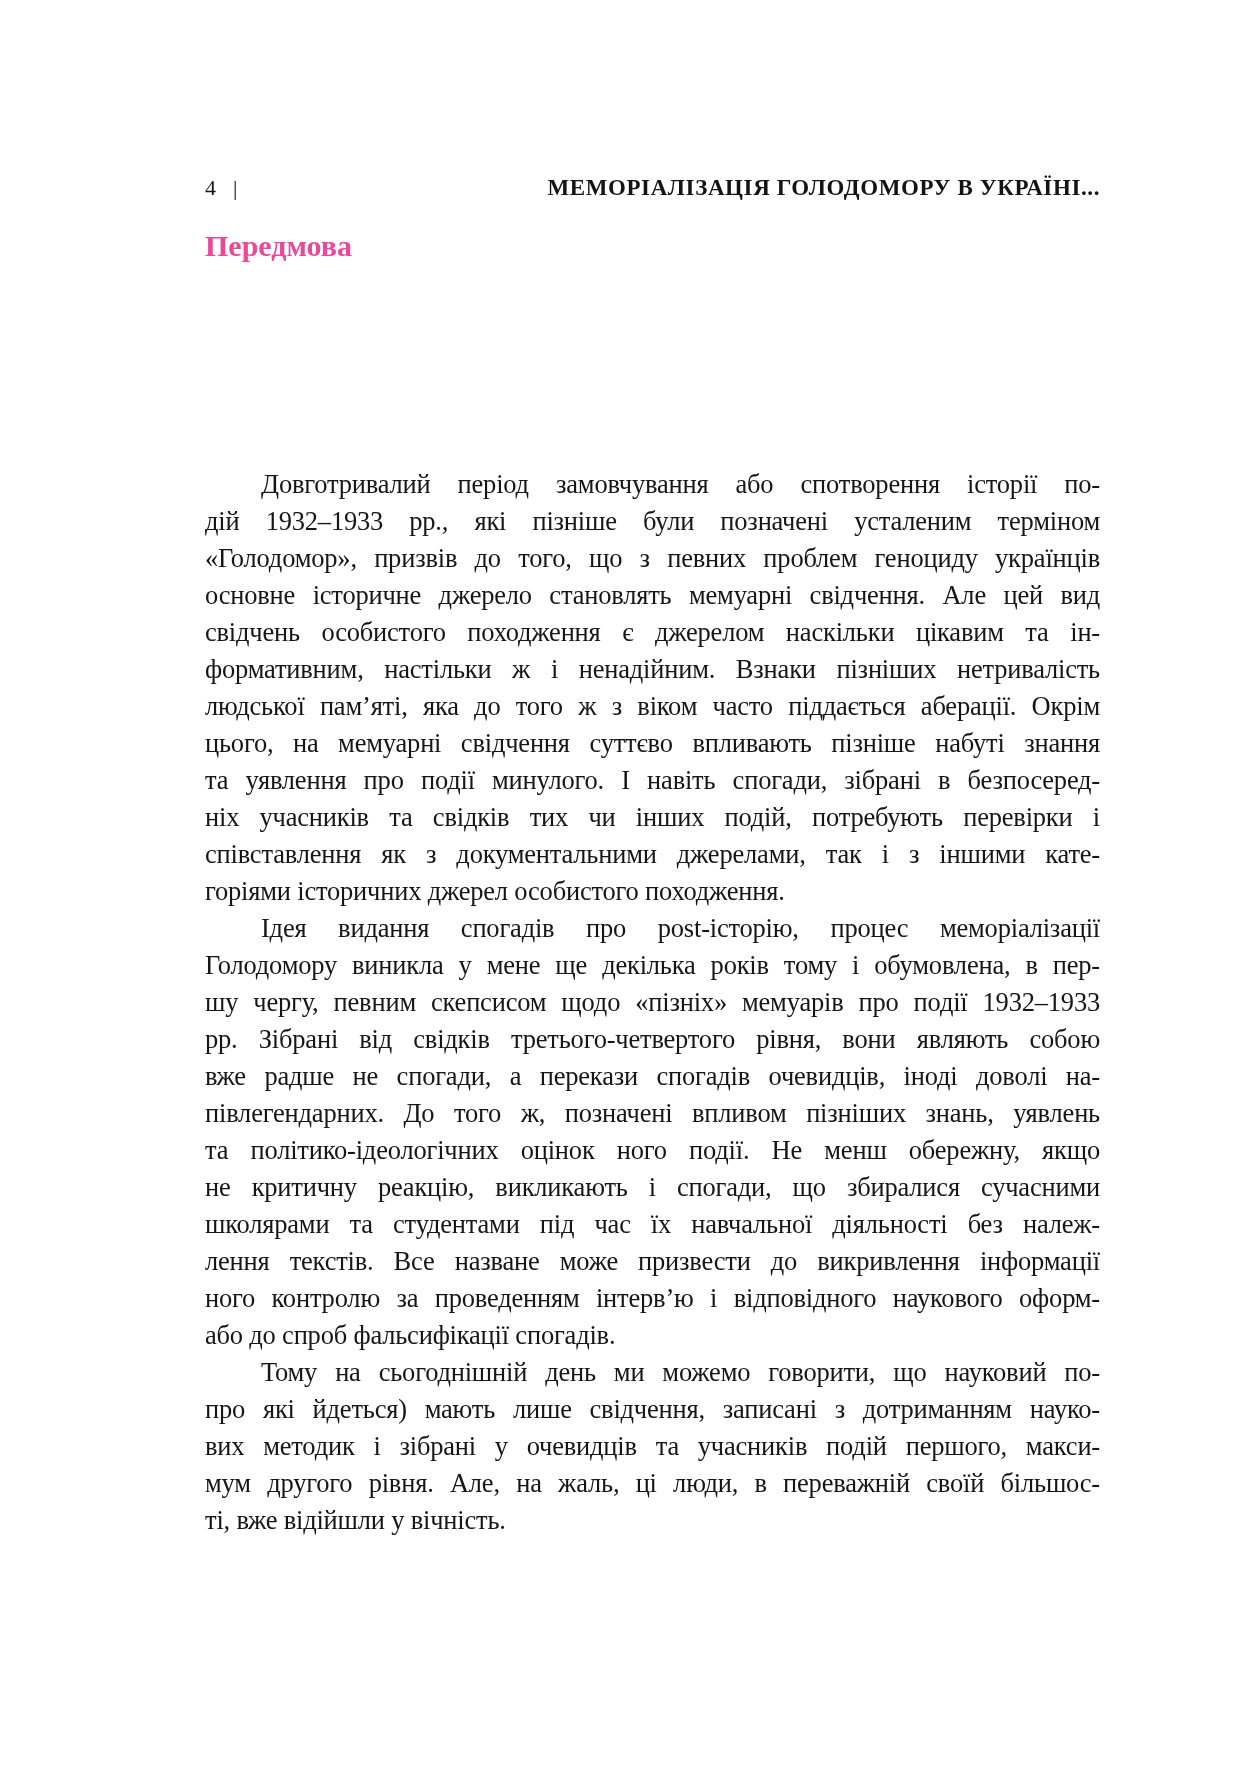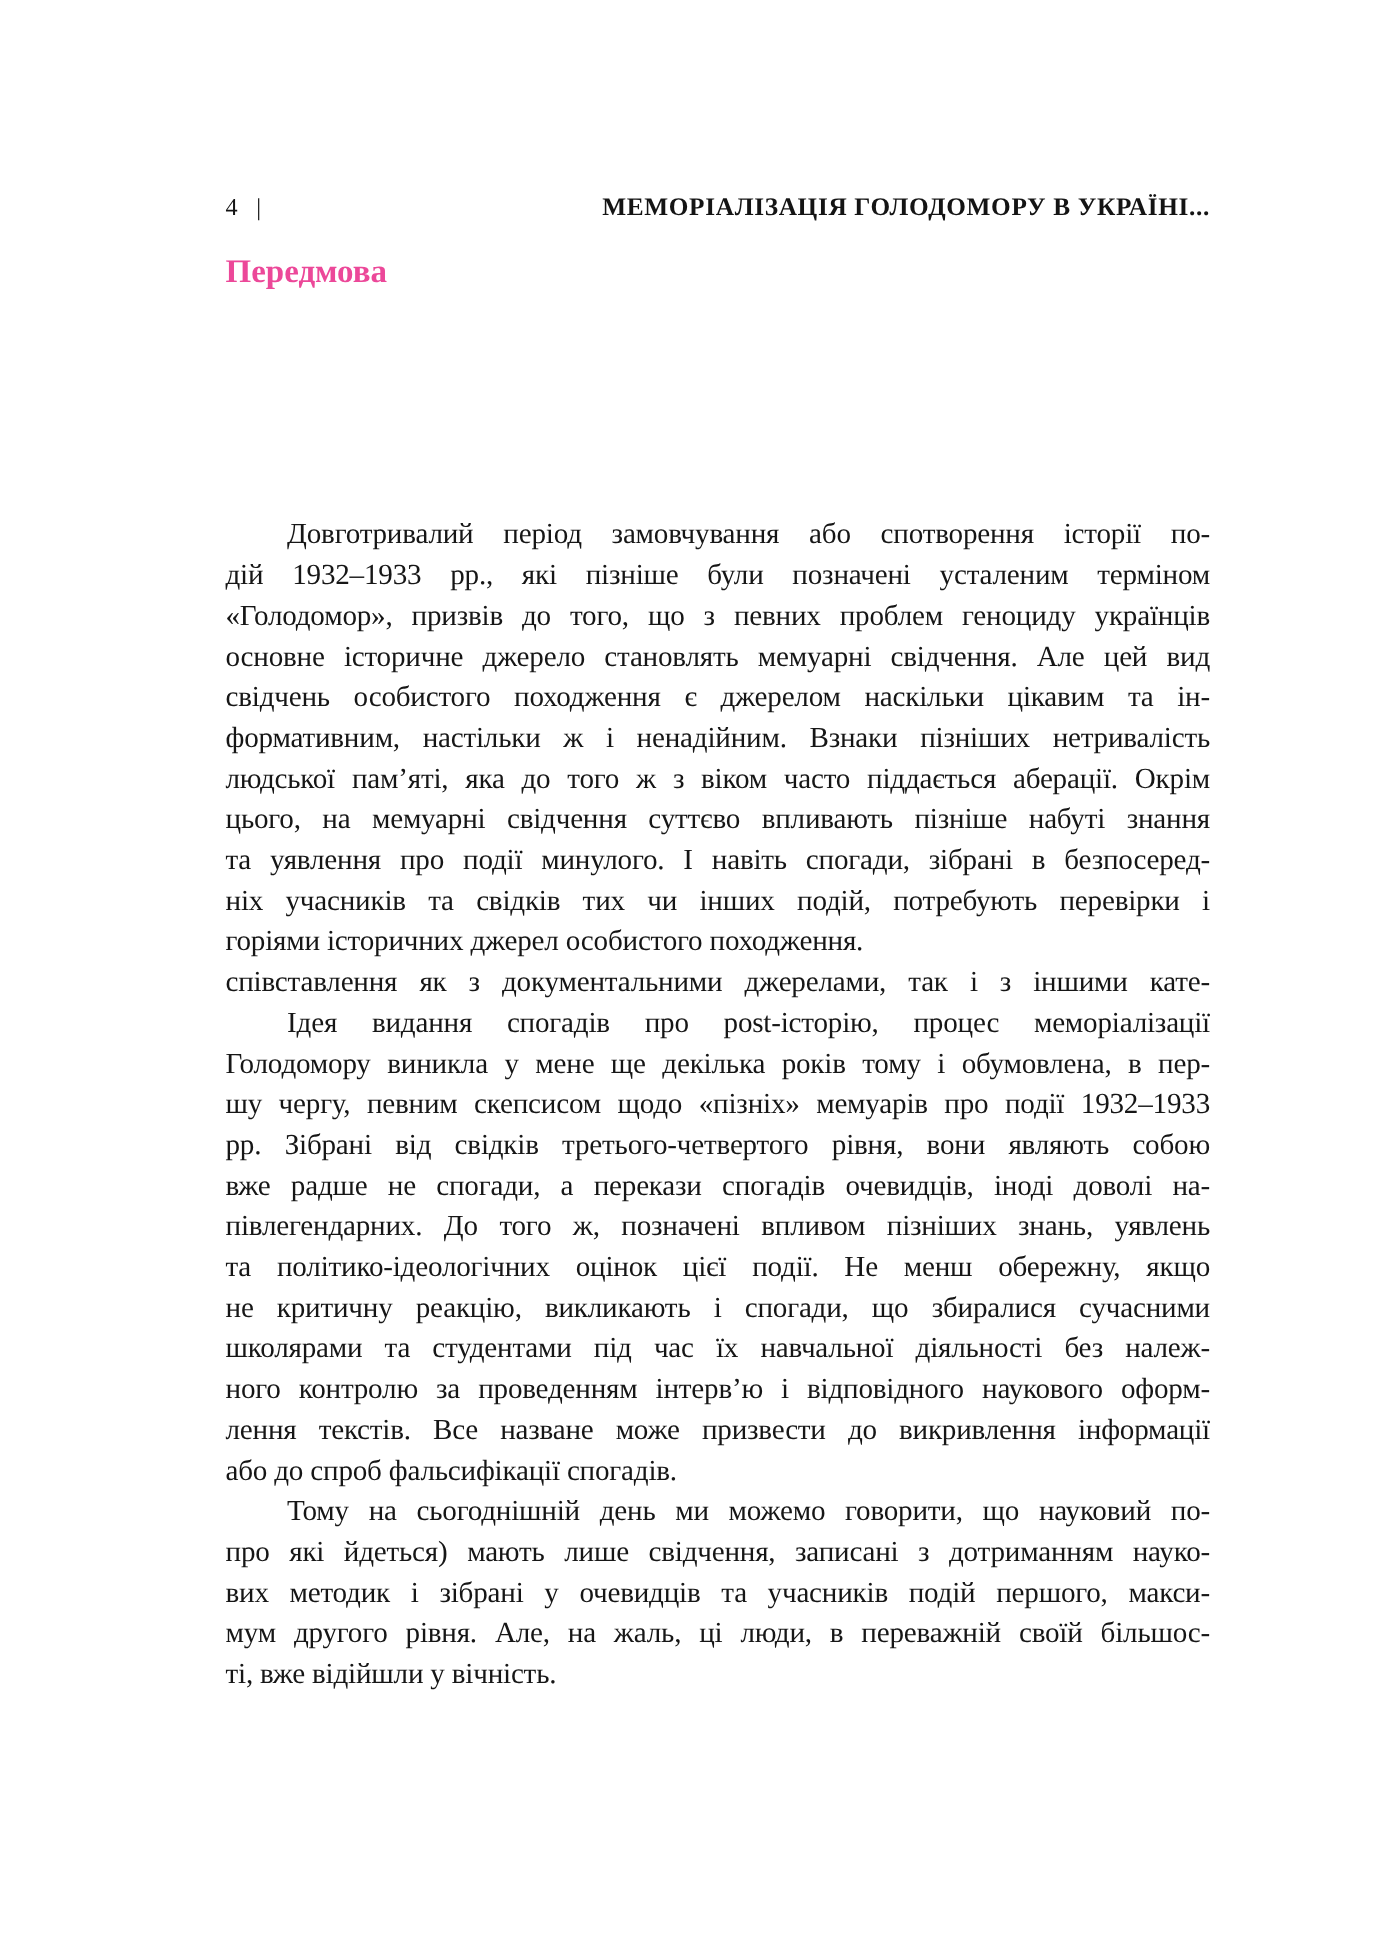--- a/index.html
+++ b/index.html
@@ -79,36 +79,36 @@
         <div class="line first">Довготривалий період замовчування або спотворення історії по-</div>
         <div class="line">дій 1932–1933 рр., які пізніше були позначені усталеним терміном</div>
         <div class="line">«Голодомор», призвів до того, що з певних проблем геноциду українців</div>
         <div class="line">основне історичне джерело становлять мемуарні свідчення. Але цей вид</div>
         <div class="line">свідчень особистого походження є джерелом наскільки цікавим та ін-</div>
         <div class="line">формативним, настільки ж і ненадійним. Взнаки пізніших нетривалість</div>
         <div class="line">людської пам’яті, яка до того ж з віком часто піддається аберації. Окрім</div>
         <div class="line">цього, на мемуарні свідчення суттєво впливають пізніше набуті знання</div>
         <div class="line">та уявлення про події минулого. І навіть спогади, зібрані в безпосеред-</div>
         <div class="line">ніх учасників та свідків тих чи інших подій, потребують перевірки і</div>
+        <div class="line">співставлення як з документальними джерелами, так і з іншими кате-</div>
         <div class="line lastline">горіями історичних джерел особистого походження.</div>
-        <div class="line">співставлення як з документальними джерелами, так і з іншими кате-</div>
       </div>
 
       <div class="para">
         <div class="line first">Ідея видання спогадів про post-історію, процес меморіалізації</div>
         <div class="line">Голодомору виникла у мене ще декілька років тому і обумовлена, в пер-</div>
         <div class="line">шу чергу, певним скепсисом щодо «пізніх» мемуарів про події 1932–1933</div>
         <div class="line">рр. Зібрані від свідків третього-четвертого рівня, вони являють собою</div>
         <div class="line">вже радше не спогади, а перекази спогадів очевидців, іноді доволі на-</div>
         <div class="line">півлегендарних. До того ж, позначені впливом пізніших знань, уявлень</div>
-        <div class="line">та політико-ідеологічних оцінок цієї події. Не менш обережну, якщо</div>
+        <div class="line">та політико-ідеологічних оцінок ного події. Не менш обережну, якщо</div>
         <div class="line">не критичну реакцію, викликають і спогади, що збиралися сучасними</div>
         <div class="line">школярами та студентами під час їх навчальної діяльності без належ-</div>
+        <div class="line">лення текстів. Все назване може призвести до викривлення інформації</div>
         <div class="line">ного контролю за проведенням інтерв’ю і відповідного наукового оформ-</div>
-        <div class="line">лення текстів. Все назване може призвести до викривлення інформації</div>
         <div class="line lastline">або до спроб фальсифікації спогадів.</div>
       </div>
 
       <div class="para">
         <div class="line first">Тому на сьогоднішній день ми можемо говорити, що науковий по-</div>
         <div class="line">про які йдеться) мають лише свідчення, записані з дотриманням науко-</div>
         <div class="line">вих методик і зібрані у очевидців та учасників подій першого, макси-</div>
         <div class="line">мум другого рівня. Але, на жаль, ці люди, в переважній своїй більшос-</div>
         <div class="line lastline">ті, вже відійшли у вічність.</div>
       </div>

